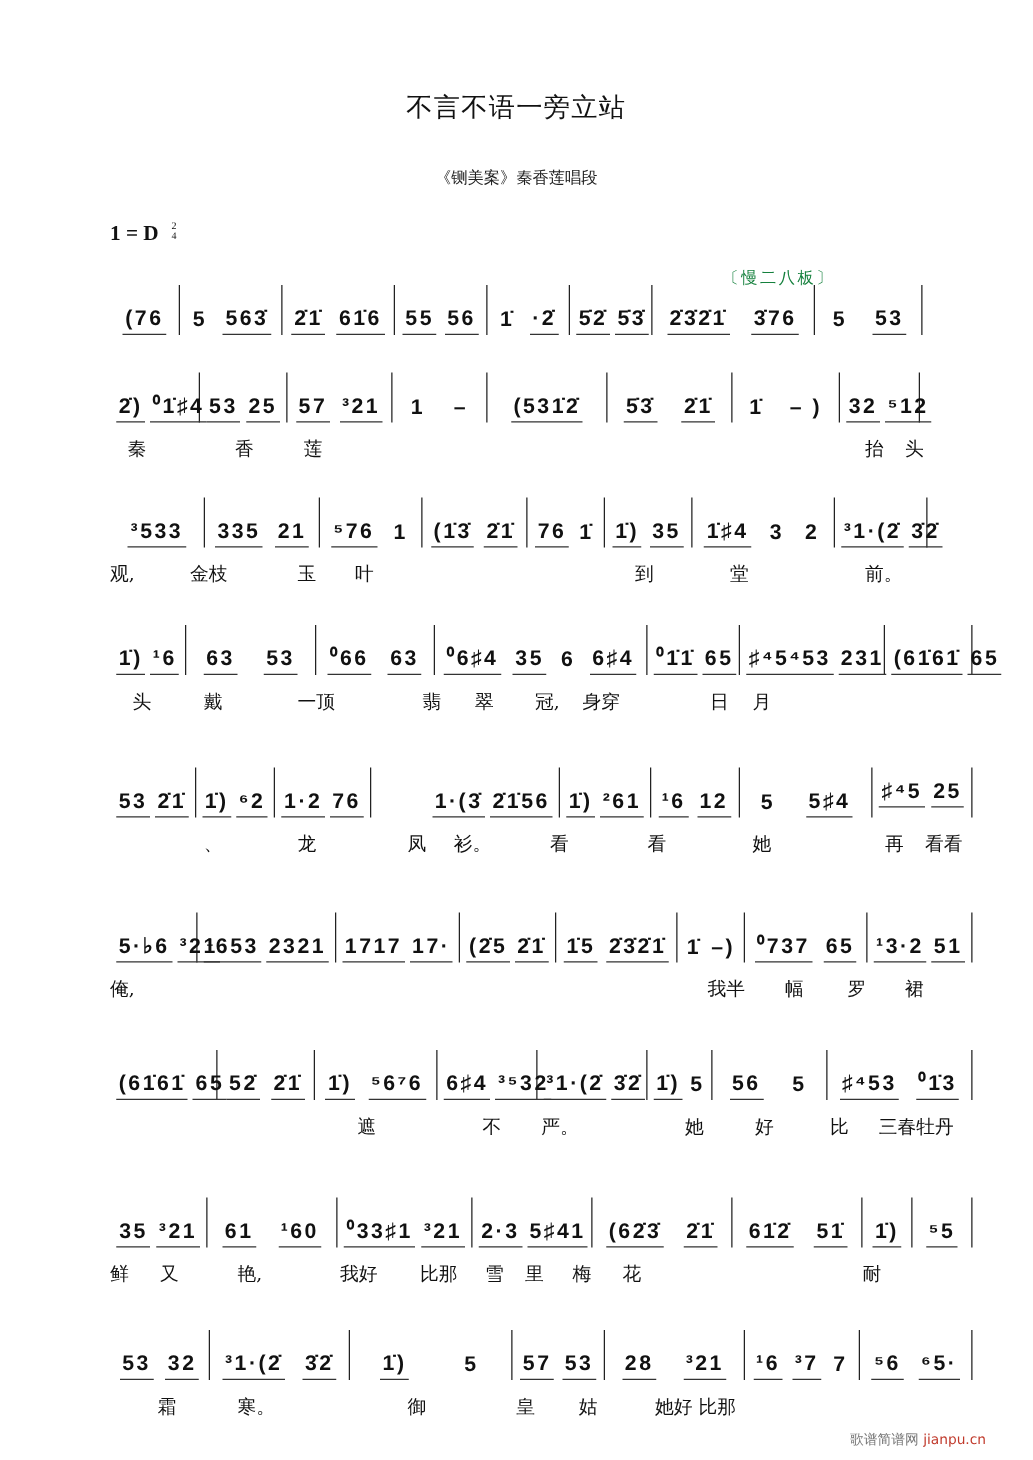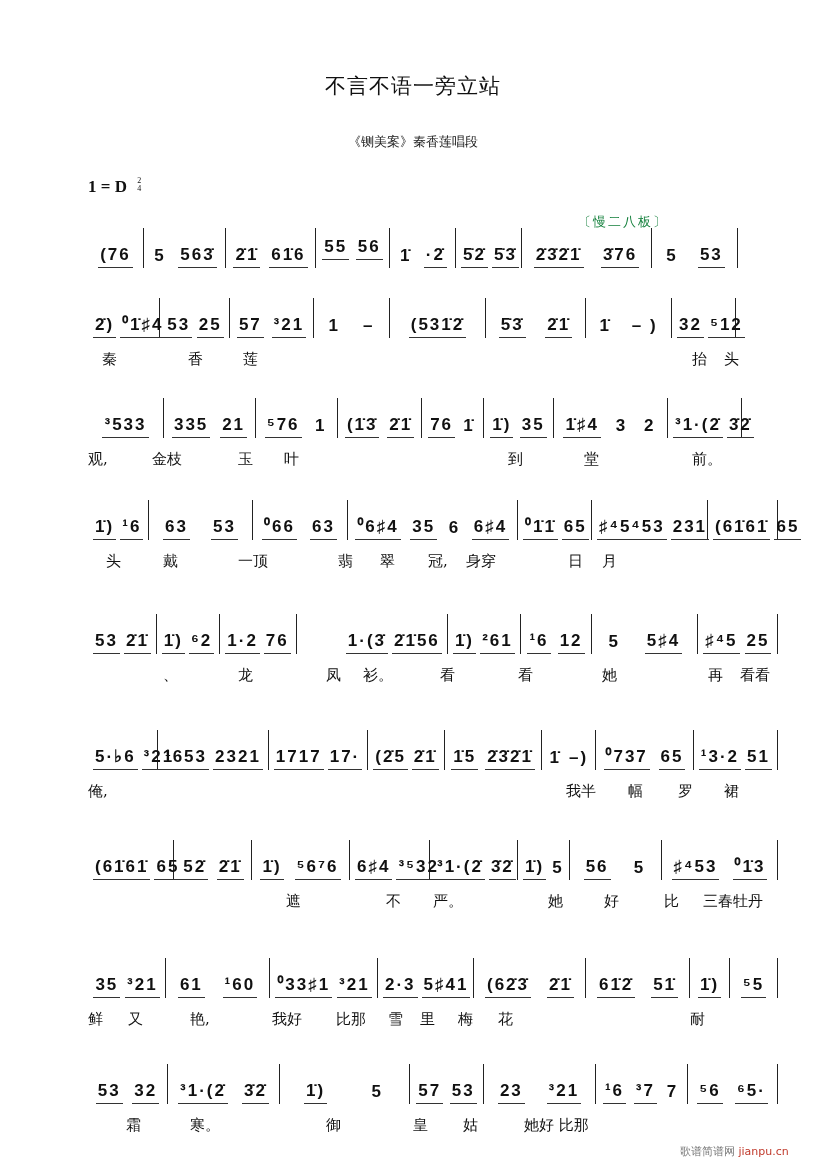--- a/index.html
+++ b/index.html
@@ -50,21 +50,21 @@
           <span class="g">(76</span>
         </div>
         <div class="m" style="width: 82px;">
           <span class="g plain">5</span>
           <span class="g">563̇</span>
         </div>
         <div class="m" style="width: 90px;">
           <span class="g">2̇1̇</span>
           <span class="g">61̇6</span>
         </div>
-        <div class="m" style="width: 74px; align-items: center;">
+        <div class="m" style="width: 74px;">
           <span class="g">55</span>
           <span class="g">56</span>
         </div>
         <div class="m" style="width: 66px;">
           <span class="g plain">1̇</span>
           <span class="g">·2̇</span>
         </div>
         <div class="m" style="width: 66px;">
           <span class="g">5̇2̇</span>
           <span class="g">5̇3̇</span>
@@ -235,21 +235,21 @@
           <span class="g">²61</span>
         </div>
         <div class="m" style="width: 78px;">
           <span class="g">¹6</span>
           <span class="g">12</span>
         </div>
         <div class="m" style="width: 116px;">
           <span class="g plain">5</span>
           <span class="g">5♯4</span>
         </div>
-        <div class="m" style="width: 88px;">
+        <div class="m" style="width: 88px; align-items: center;">
           <span class="g">♯⁴5</span>
           <span class="g">25</span>
         </div>
       </div>
       <div class="lyr">
         <span style="left: 75px;">、</span>
         <span style="left: 150px;">龙</span>
         <span style="left: 238px;">凤</span>
         <span style="left: 275px;">衫。</span>
         <span style="left: 352px;">看</span>
@@ -405,21 +405,21 @@
         </div>
         <div class="m" style="width: 130px;">
           <span class="g">1̇)</span>
           <span class="g plain">5</span>
         </div>
         <div class="m" style="width: 74px;">
           <span class="g">57</span>
           <span class="g">53</span>
         </div>
         <div class="m" style="width: 112px;">
-          <span class="g">23</span>
+          <span class="g">28</span>
           <span class="g">³21</span>
         </div>
         <div class="m" style="width: 92px;">
           <span class="g">¹6</span>
           <span class="g">³7</span>
           <span class="g plain">7</span>
         </div>
         <div class="m" style="width: 90px;">
           <span class="g">⁵6</span>
           <span class="g">⁶5·</span>

